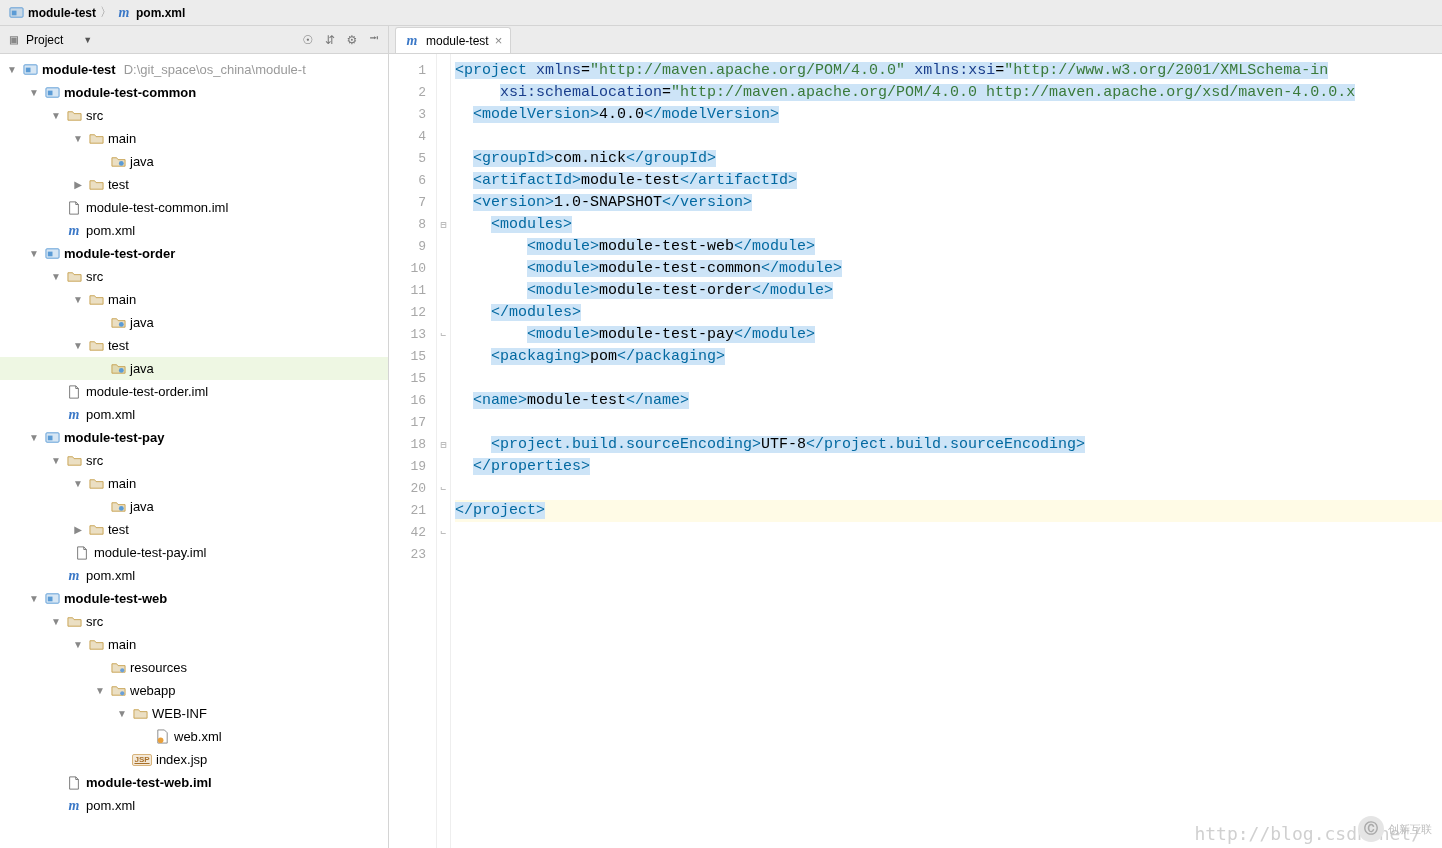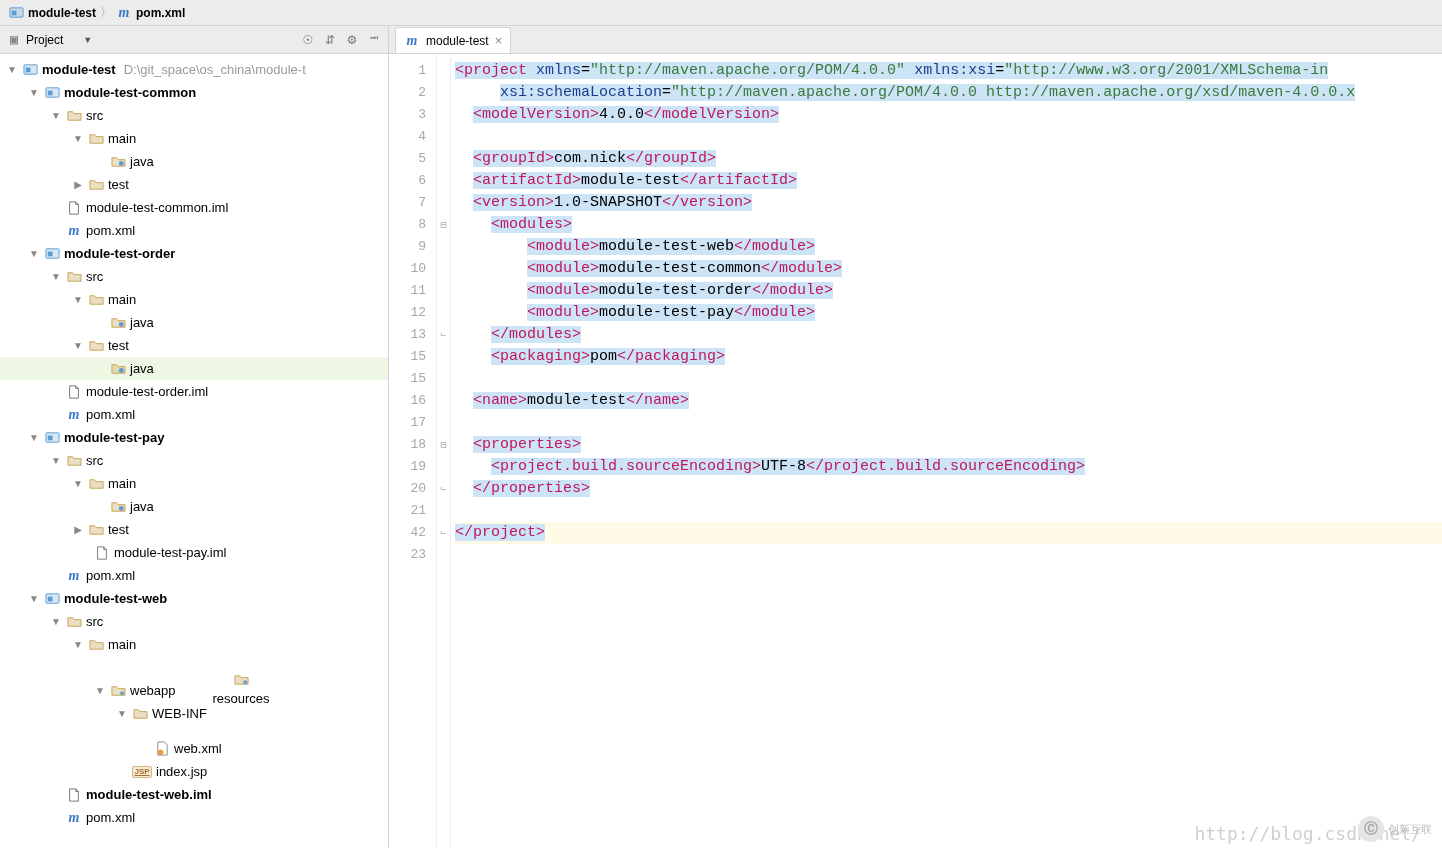--- a/index.html
+++ b/index.html
@@ -57,21 +57,21 @@
             padding-top: 6px; color: #a8a8a8; font-size: 13px; }
   .gutter div { height: 22px; line-height: 22px; padding-right: 10px; }
   .fold-col { width: 14px; border-right: 1px solid #eee; padding-top: 6px; display: flex;
               flex-direction: column; align-items: center; }
   .fold-col div { height: 22px; display: flex; align-items: center; justify-content: center;
                   font-size: 10px; color: #aaa; }
   .lines { flex: 1; padding-top: 6px; padding-left: 4px; overflow: hidden; }
   .line { height: 22px; line-height: 22px; white-space: pre; }
   .line.current { background: #fffbe6; }
   .sel { background: #cde4f7; }
-  .tag { color: #be185d; }
+  .tag { color: #0369a1; }
   .attr { color: #1a3e8c; }
   .val { color: #3a7a3a; }
   .txt { color: #000; }
   .watermark { position: fixed; bottom: 4px; right: 20px; color: #d0d0d0;
                font-family: monospace; font-size: 18px; pointer-events: none; }
   .wm-logo { position: fixed; bottom: 6px; right: 10px; color: #bbb; font-size: 11px;
              display: flex; align-items: center; gap: 4px; }
   .wm-logo .circ { width: 26px; height: 26px; border-radius: 50%; background: #e5e5e5;
                    display: flex; align-items: center; justify-content: center;
                    font-weight: 700; color: #aaa; font-size: 14px; }
@@ -316,21 +316,21 @@
         <div class="node" style="padding-left: 72px;">
           <span class="arrow">▶</span>
           <span class="ic ic-folder">
             <svg viewBox="0 0 16 16">
               <path d="M1 4h5l1.5 2H15v7H1z" fill="currentColor" opacity="0.35"></path>
               <path d="M1 4h5l1.5 2H15v7H1z" fill="none" stroke="currentColor"></path>
             </svg>
           </span>
           <span class="label">test</span>
         </div>
-        <div class="node" style="padding-left: 78px;">
+        <div class="node" style="padding-left: 58px;">
           <span class="arrow blank">▶</span>
           <span class="ic ic-file">
             <svg viewBox="0 0 16 16">
               <path d="M3 1h7l3 3v11H3z" fill="#fff" stroke="currentColor"></path>
               <path d="M10 1v3h3" fill="none" stroke="currentColor"></path>
             </svg>
           </span>
           <span class="label">module-test-pay.iml</span>
         </div>
         <div class="node" style="padding-left: 50px;">
@@ -362,21 +362,21 @@
         <div class="node" style="padding-left: 72px;">
           <span class="arrow">▼</span>
           <span class="ic ic-folder">
             <svg viewBox="0 0 16 16">
               <path d="M1 4h5l1.5 2H15v7H1z" fill="currentColor" opacity="0.35"></path>
               <path d="M1 4h5l1.5 2H15v7H1z" fill="none" stroke="currentColor"></path>
             </svg>
           </span>
           <span class="label">main</span>
         </div>
-        <div class="node" style="padding-left: 94px; flex-direction: column;">
+        <div class="node" style="padding-left: 94px;">
           <span class="arrow blank">▶</span>
           <span class="ic ic-folder-spec">
             <svg viewBox="0 0 16 16">
               <path d="M1 4h5l1.5 2H15v7H1z" fill="currentColor" opacity="0.35"></path>
               <path d="M1 4h5l1.5 2H15v7H1z" fill="none" stroke="currentColor"></path>
               <circle cx="12" cy="11" r="2.2" fill="#6aa0d8"></circle>
             </svg>
           </span>
           <span class="label">resources</span>
         </div>
@@ -394,21 +394,21 @@
         <div class="node" style="padding-left: 116px;">
           <span class="arrow">▼</span>
           <span class="ic ic-folder">
             <svg viewBox="0 0 16 16">
               <path d="M1 4h5l1.5 2H15v7H1z" fill="currentColor" opacity="0.35"></path>
               <path d="M1 4h5l1.5 2H15v7H1z" fill="none" stroke="currentColor"></path>
             </svg>
           </span>
           <span class="label">WEB-INF</span>
         </div>
-        <div class="node" style="padding-left: 138px; margin-top: 12px;">
+        <div class="node" style="padding-left: 138px;">
           <span class="arrow blank">▶</span>
           <span class="ic ic-xml-file">
             <svg viewBox="0 0 16 16">
               <path d="M3 1h7l3 3v11H3z" fill="#fff" stroke="#888"></path>
               <circle cx="6" cy="12" r="3" fill="#e8a03d"></circle>
             </svg>
           </span>
           <span class="label">web.xml</span>
         </div>
         <div class="node" style="padding-left: 116px;">
@@ -498,27 +498,26 @@
           <div class="line">     <span class="sel"><span class="attr">xsi:schemaLocation</span><span class="txt">=</span><span class="val">"http://maven.apache.org/POM/4.0.0 http://maven.apache.org/xsd/maven-4.0.0.x</span></span></div>
           <div class="line">  <span class="sel"><span class="tag">&lt;modelVersion&gt;</span><span class="txt">4.0.0</span><span class="tag">&lt;/modelVersion&gt;</span></span></div>
           <div class="line"></div>
           <div class="line">  <span class="sel"><span class="tag">&lt;groupId&gt;</span><span class="txt">com.nick</span><span class="tag">&lt;/groupId&gt;</span></span></div>
           <div class="line">  <span class="sel"><span class="tag">&lt;artifactId&gt;</span><span class="txt">module-test</span><span class="tag">&lt;/artifactId&gt;</span></span></div>
           <div class="line">  <span class="sel"><span class="tag">&lt;version&gt;</span><span class="txt">1.0-SNAPSHOT</span><span class="tag">&lt;/version&gt;</span></span></div>
           <div class="line">    <span class="sel"><span class="tag">&lt;modules&gt;</span></span></div>
           <div class="line">        <span class="sel"><span class="tag">&lt;module&gt;</span><span class="txt">module-test-web</span><span class="tag">&lt;/module&gt;</span></span></div>
           <div class="line">        <span class="sel"><span class="tag">&lt;module&gt;</span><span class="txt">module-test-common</span><span class="tag">&lt;/module&gt;</span></span></div>
           <div class="line">        <span class="sel"><span class="tag">&lt;module&gt;</span><span class="txt">module-test-order</span><span class="tag">&lt;/module&gt;</span></span></div>
+          <div class="line">    <span class="sel"><span class="tag">&lt;/modules&gt;</span></span></div>
           <div class="line">        <span class="sel"><span class="tag">&lt;module&gt;</span><span class="txt">module-test-pay</span><span class="tag">&lt;/module&gt;</span></span></div>
-          <div class="line">    <span class="sel"><span class="tag">&lt;/modules&gt;</span></span></div>
           <div class="line">    <span class="sel"><span class="tag">&lt;packaging&gt;</span><span class="txt">pom</span><span class="tag">&lt;/packaging&gt;</span></span></div>
           <div class="line"></div>
           <div class="line">  <span class="sel"><span class="tag">&lt;name&gt;</span><span class="txt">module-test</span><span class="tag">&lt;/name&gt;</span></span></div>
           <div class="line"></div>
-          <div class="line">  <span class="sel"><span class="tag">&lt;properties&gt;</span></span></div>
           <div class="line">    <span class="sel"><span class="tag">&lt;project.build.sourceEncoding&gt;</span><span class="txt">UTF-8</span><span class="tag">&lt;/project.build.sourceEncoding&gt;</span></span></div>
           <div class="line">  <span class="sel"><span class="tag">&lt;/properties&gt;</span></span></div>
           <div class="line"></div>
           <div class="line current"><span class="sel"><span class="tag">&lt;/project&gt;</span></span></div>
           <div class="line"></div>
         </div>
     </div>
   </div>
 
 </div>

